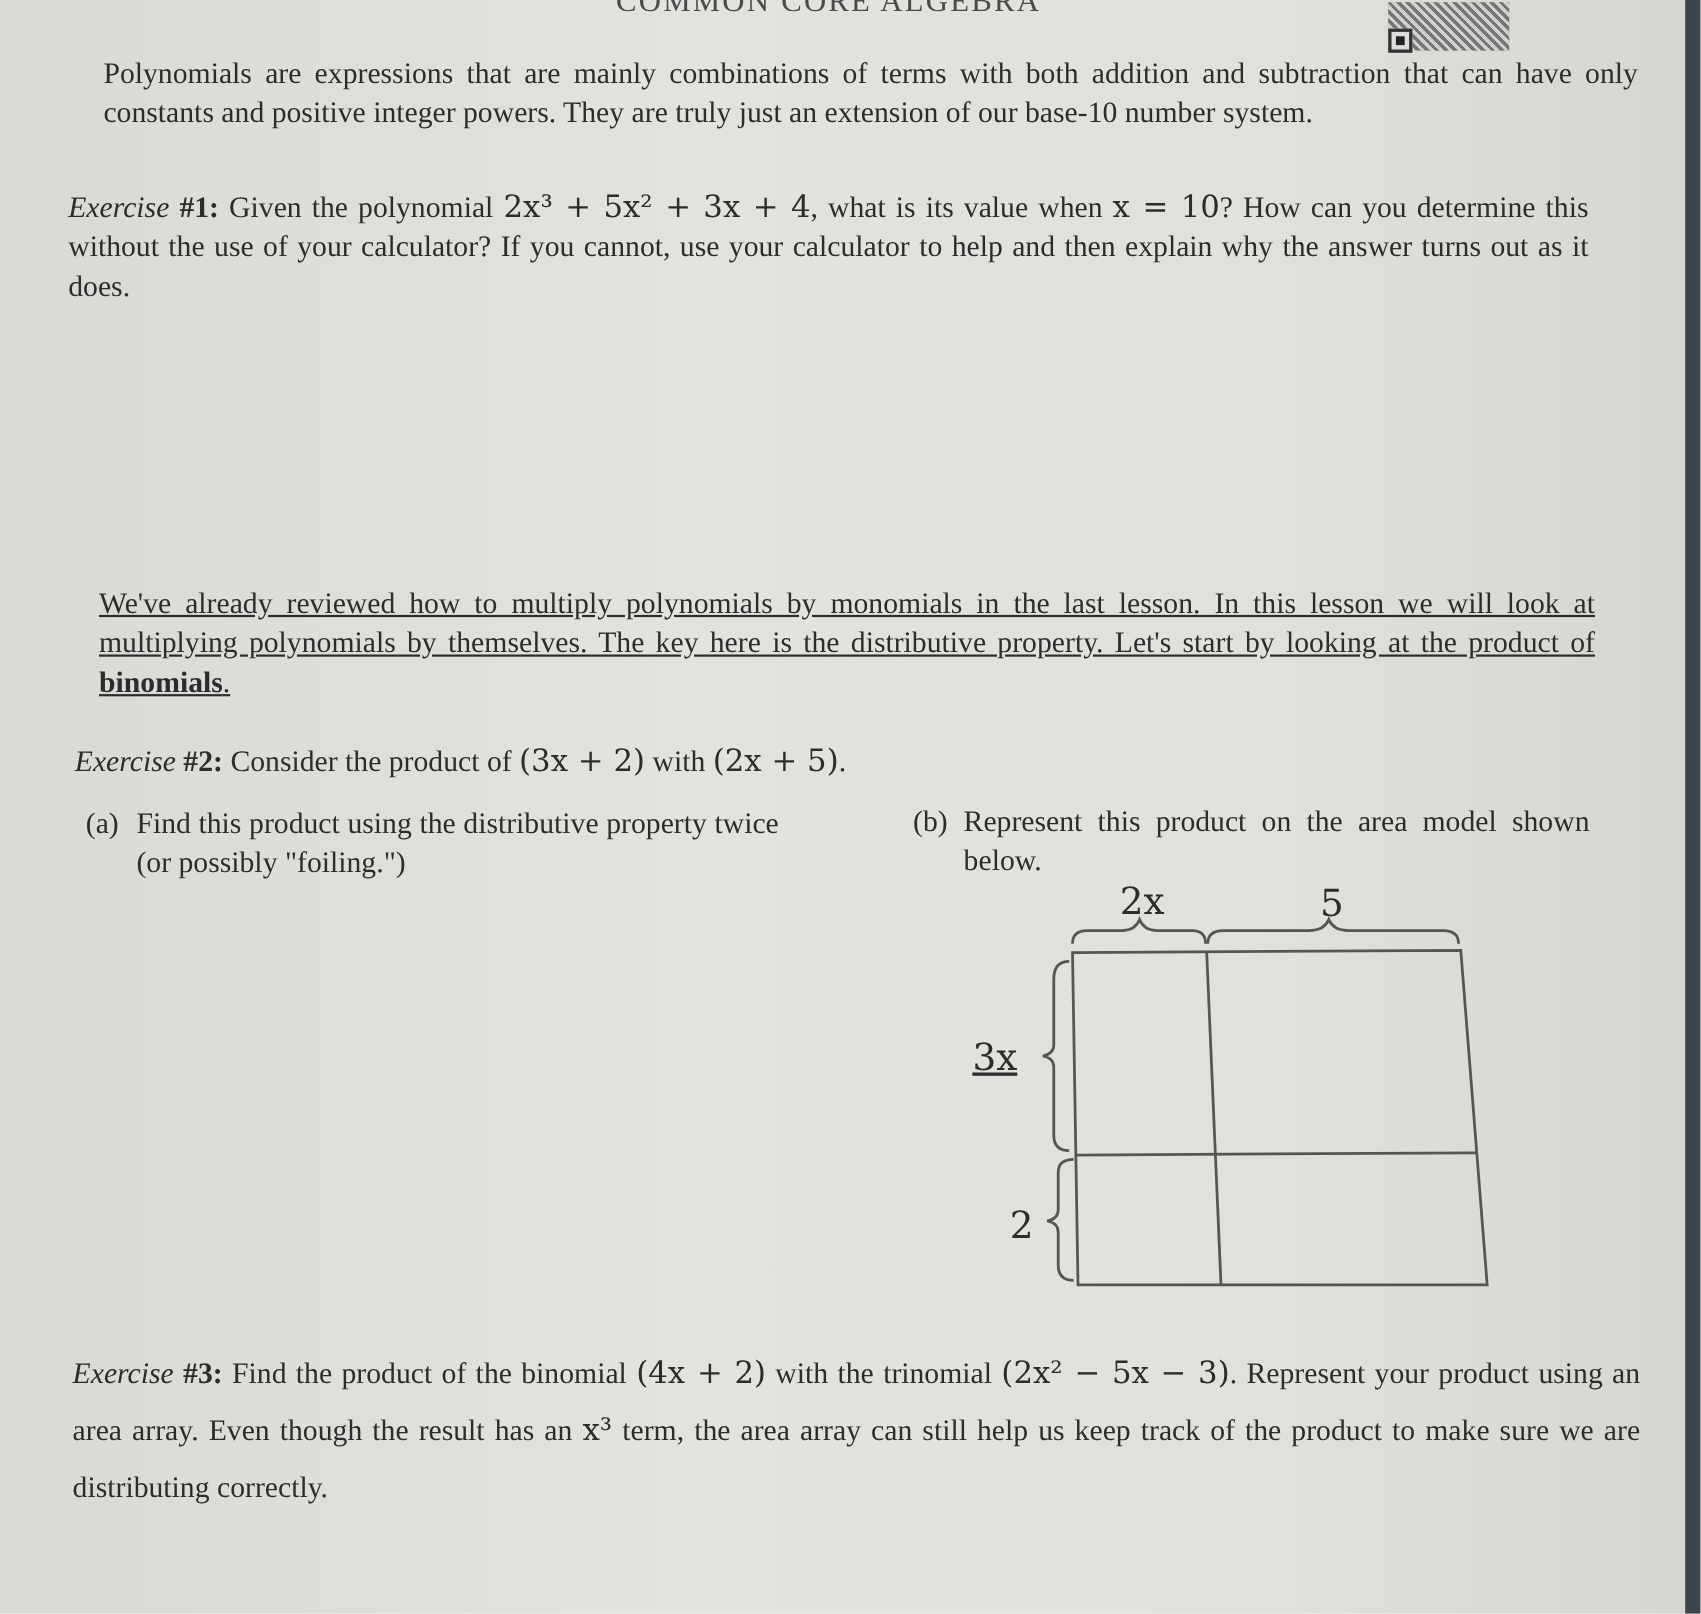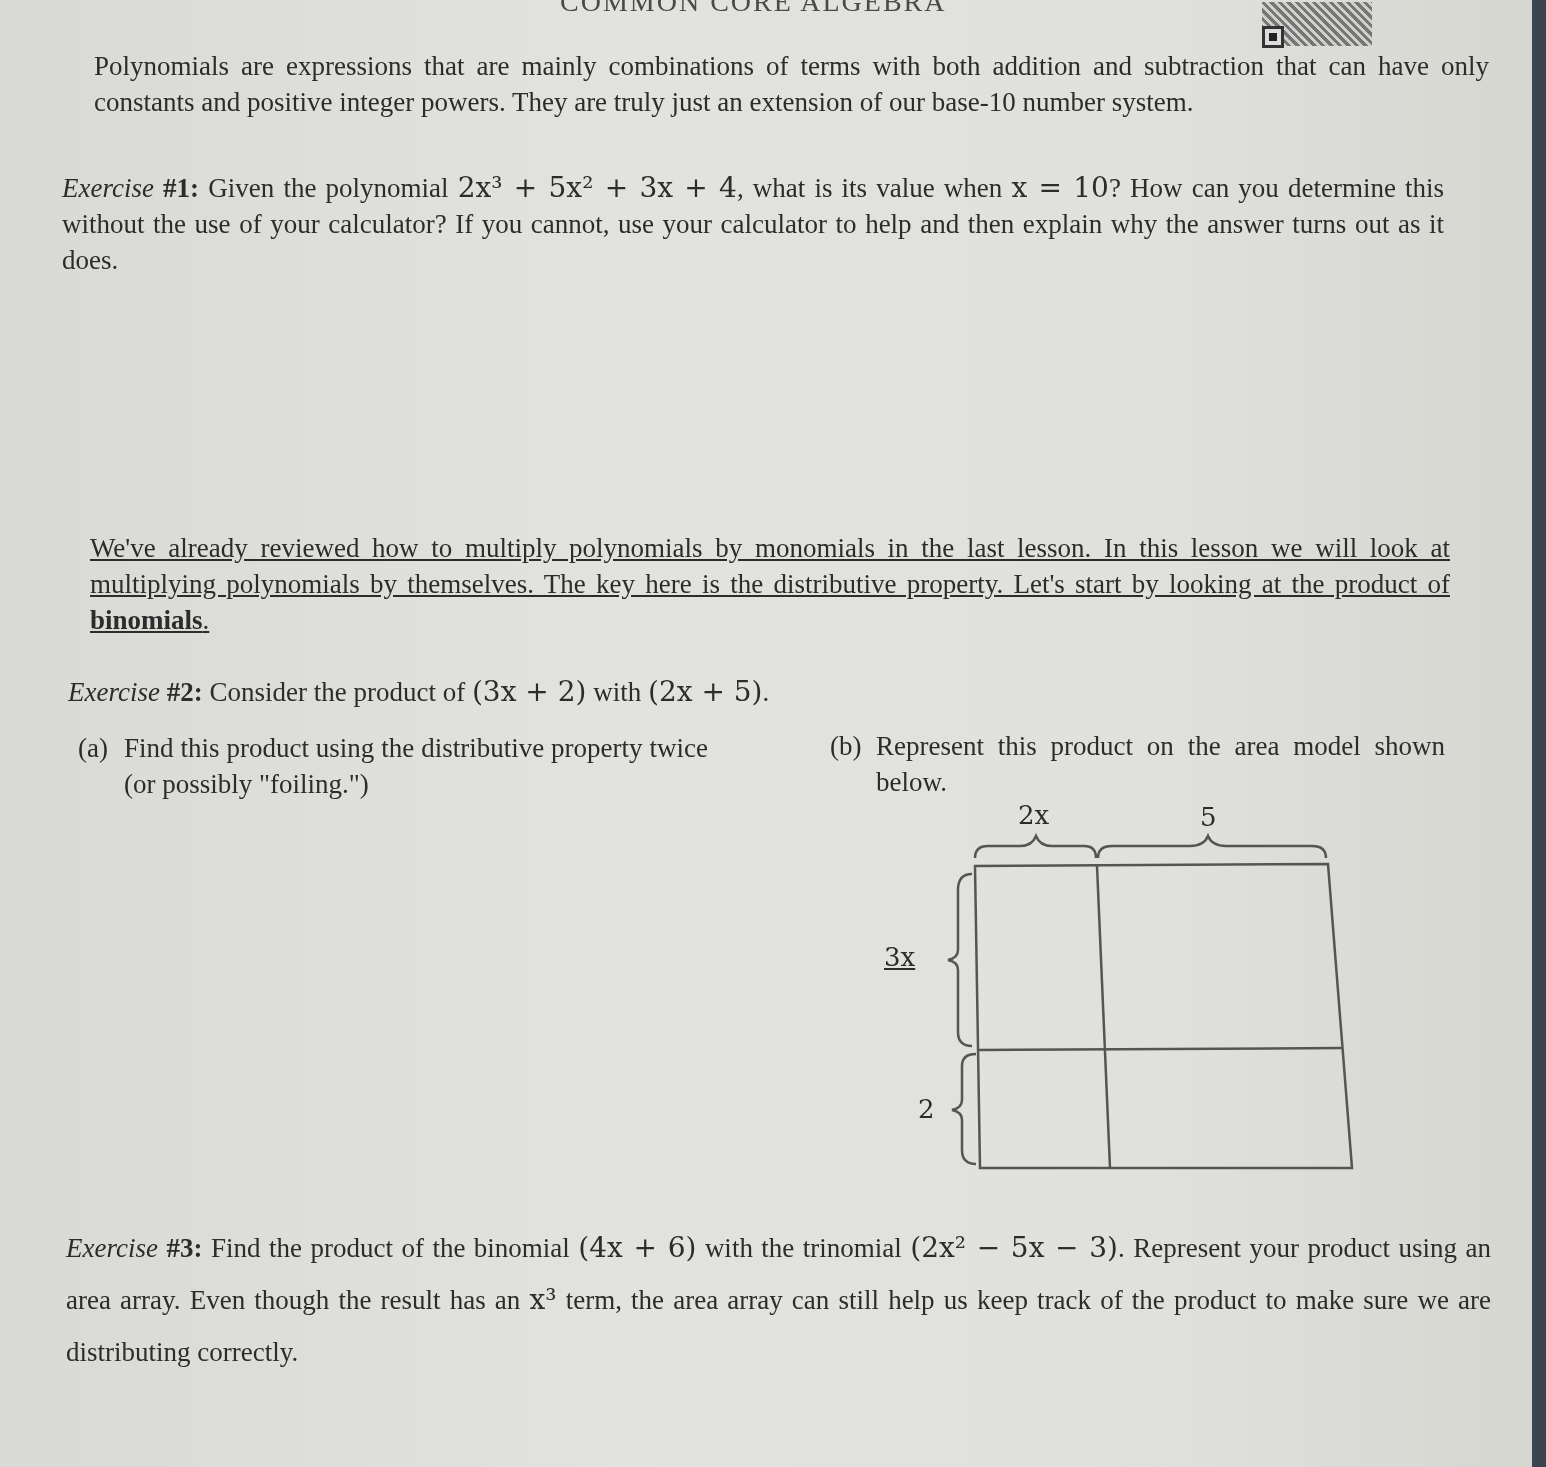--- a/index.html
+++ b/index.html
@@ -15,21 +15,21 @@
         background: repeating-linear-gradient(45deg,#555 0 3px,#ccc 3px 6px), repeating-linear-gradient(-45deg,#777 0 2px,transparent 2px 5px);
         opacity:.75; }
   .qr-finder { position:absolute; top:26px; left:1262px; width:16px; height:16px; border:3px solid #333; background:#ddd; }
   .qr-finder::after{content:"";position:absolute;left:4px;top:4px;width:8px;height:8px;background:#222;}
   .p { position:absolute; font-size:27px; line-height:36px; }
   .just { text-align:justify; text-align-last:left; }
   .ex-label { font-style:italic; font-weight:normal; }
   .ex-num { font-weight:bold; font-style:normal; }
   .math { font-family:"DejaVu Serif", serif; font-size:28px; }
   .area-model { position:absolute; left:880px; top:800px; }
-  .lbl { position:absolute; font-size:26px; }
+  .lbl { position:absolute; font-size:34px; }
 </style>
 </head>
 <body>
 
 <div class="edge"></div>
 
 <div class="header-title">COMMON CORE ALGEBRA</div>
 <div class="qr"></div>
 <div class="qr-finder"></div>
 
@@ -84,18 +84,18 @@
   <span class="lbl math" style="left:138px; top:0px;">2x</span>
   <span class="lbl math" style="left:320px; top:2px;">5</span>
   <span class="lbl math" style="left:4px; top:142px;text-decoration:underline;">3x</span>
   <span class="lbl math" style="left:38px; top:294px;">2</span>
 </div>
 
 <div class="p just" style="left:66px; top:1222px; width:1425px; line-height:52px;">
   <span class="ex-label">Exercise</span>
   <span class="ex-num">#3:</span>
   <span>Find the product of the binomial</span>
-  <span class="math">(4x + 6)</span>
+  <span class="math">(4x + 2)</span>
   <span>with the trinomial</span>
   <span class="math">(2x² − 5x − 3)</span><span>. Represent your product using an area array. Even though the result has an</span>
   <span class="math">x³</span>
   <span>term, the area array can still help us keep track of the product to make sure we are distributing correctly.</span>
 </div>
 
 </body></html>

